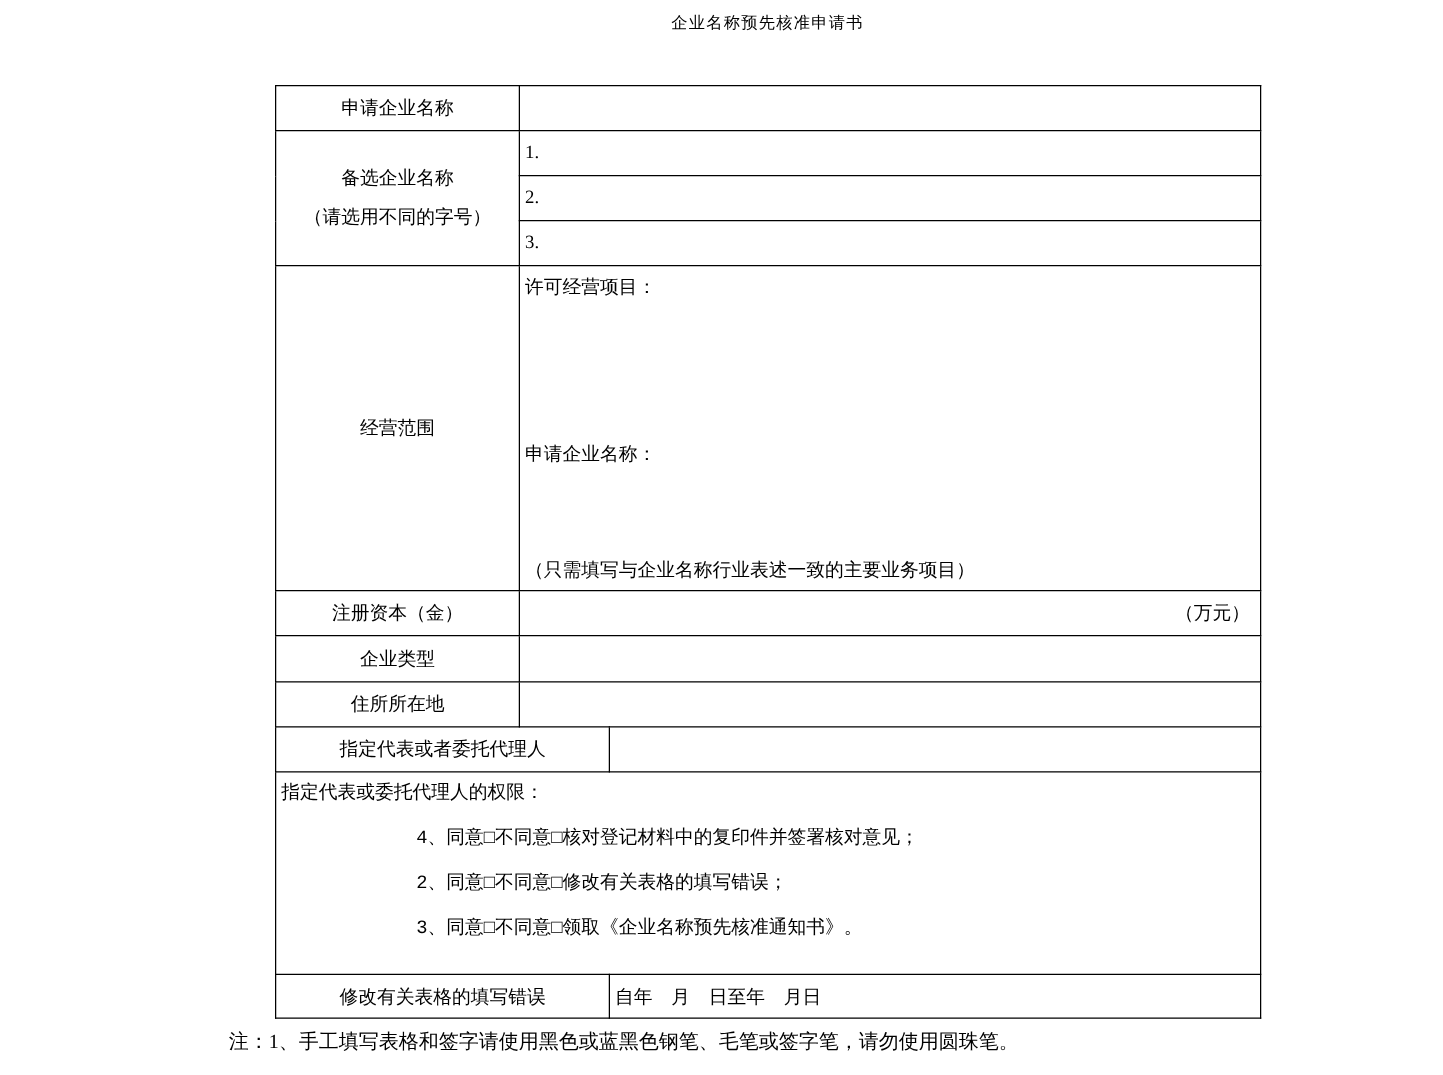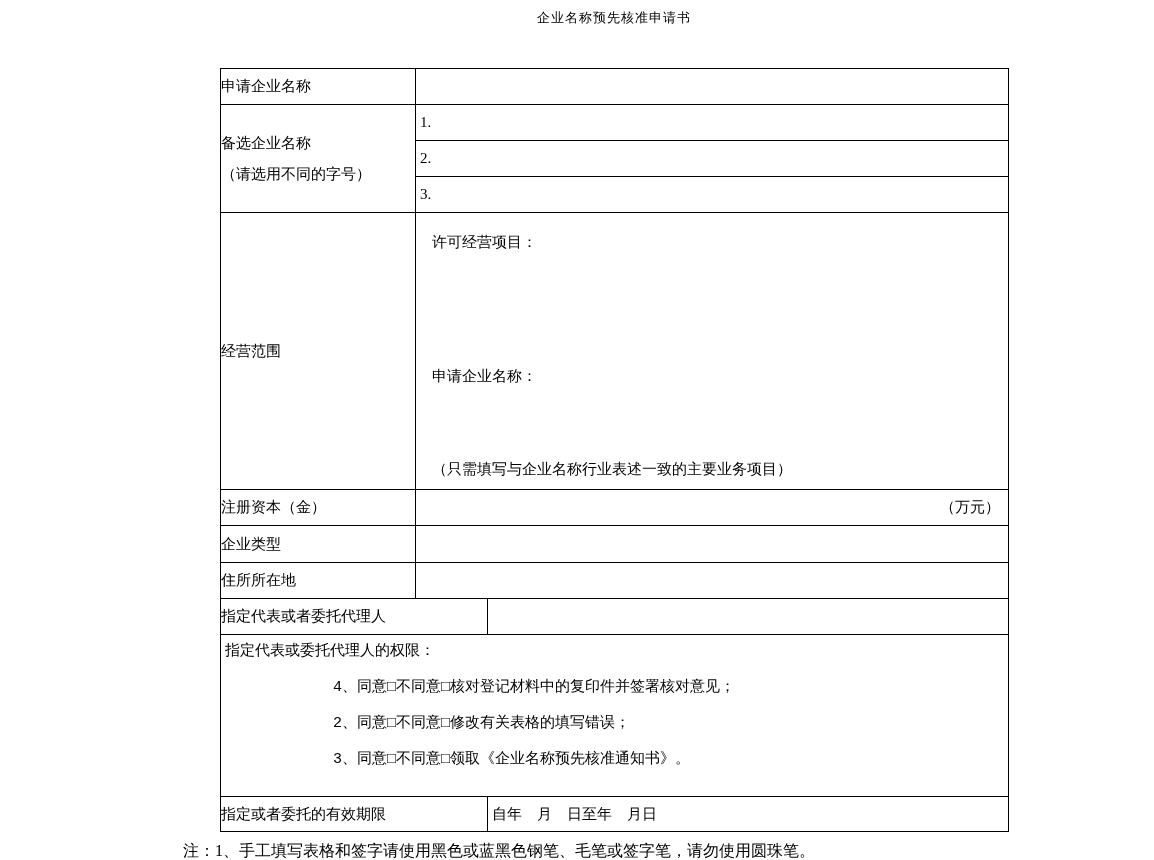--- a/index.html
+++ b/index.html
@@ -27,40 +27,40 @@
     table-layout: fixed;
     width: 789px;
   }
   td {
     border: 1px solid #000000;
     font-size: 15px;
     padding: 0;
     overflow: hidden;
   }
   td.label {
-    text-align: left;
+    text-align: center;
     vertical-align: middle;
   }
   td.value {
     text-align: left;
     vertical-align: middle;
     padding-left: 4px;
   }
   tr.h36 { height: 36px; }
   tr.h37 { height: 37px; }
   tr.h35 { height: 35px; }
   tr.scope-row { height: 260px; }
   tr.auth-row { height: 162px; font-family: Liberation Mono, monospace; }
   td.alt-label div { line-height: 31px; }
   td.scope-cell {
     vertical-align: top;
     padding: 9px 8px 0 4px;
   }
   td.scope-cell p {
-    margin: 12px;
+    margin: 0;
     line-height: 16px;
   }
   td.scope-cell p.scope-line2 { margin-top: 118px; }
   td.scope-cell p.scope-line3 { margin-top: 77px; }
   td.capital-cell {
     text-align: right;
     padding-right: 8px;
   }
   td.auth-cell {
     vertical-align: top;
@@ -143,19 +143,19 @@
   <tr class="auth-row">
     <td class="auth-cell" colspan="3">
       <div class="auth-line auth-header">指定代表或委托代理人的权限：</div>
       <div class="auth-line auth-item">4、同意□不同意□核对登记材料中的复印件并签署核对意见；</div>
       <div class="auth-line auth-item">2、同意□不同意□修改有关表格的填写错误；</div>
       <div class="auth-line auth-item">3、同意□不同意□领取《企业名称预先核准通知书》。</div>
     </td>
   </tr>
 
   <tr class="h35">
-    <td class="label" colspan="2">指定或者委托的有效期限</td>
+    <td class="label" colspan="2">修改有关表格的填写错误</td>
     <td class="value">自年　月　日至年　月日</td>
   </tr>
 </tbody>
   </table>
 
 <div class="doc-note">注：1、手工填写表格和签字请使用黑色或蓝黑色钢笔、毛笔或签字笔，请勿使用圆珠笔。</div>
 
 </body></html>

